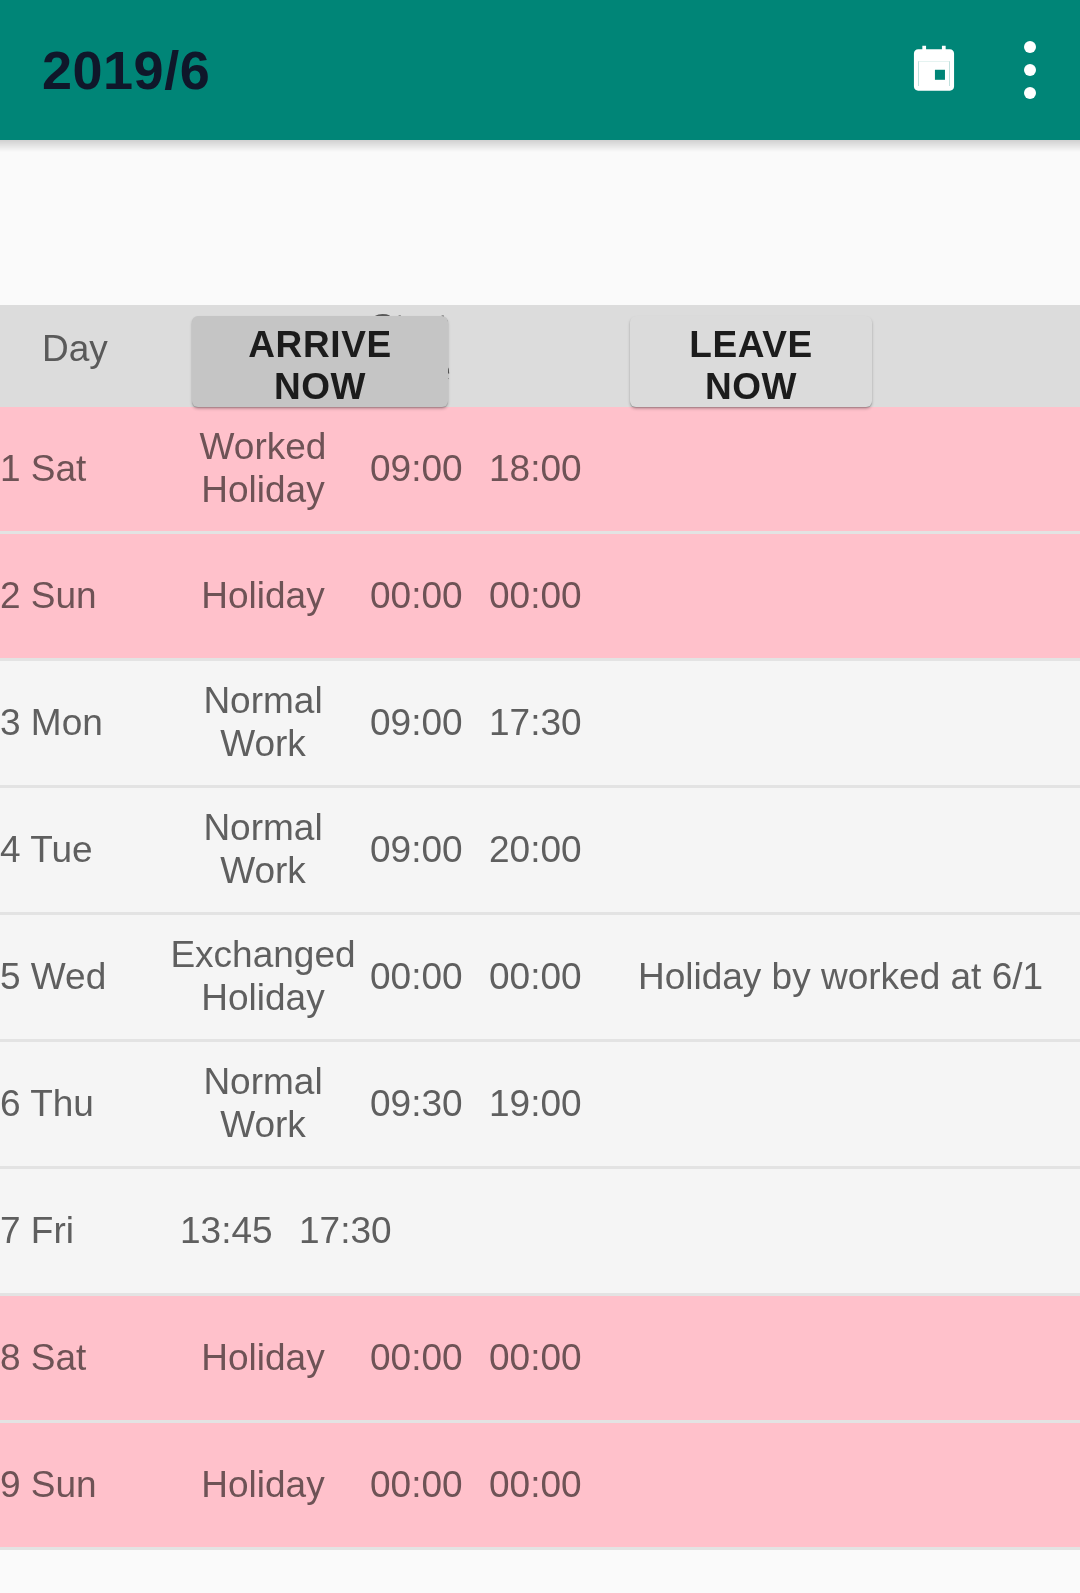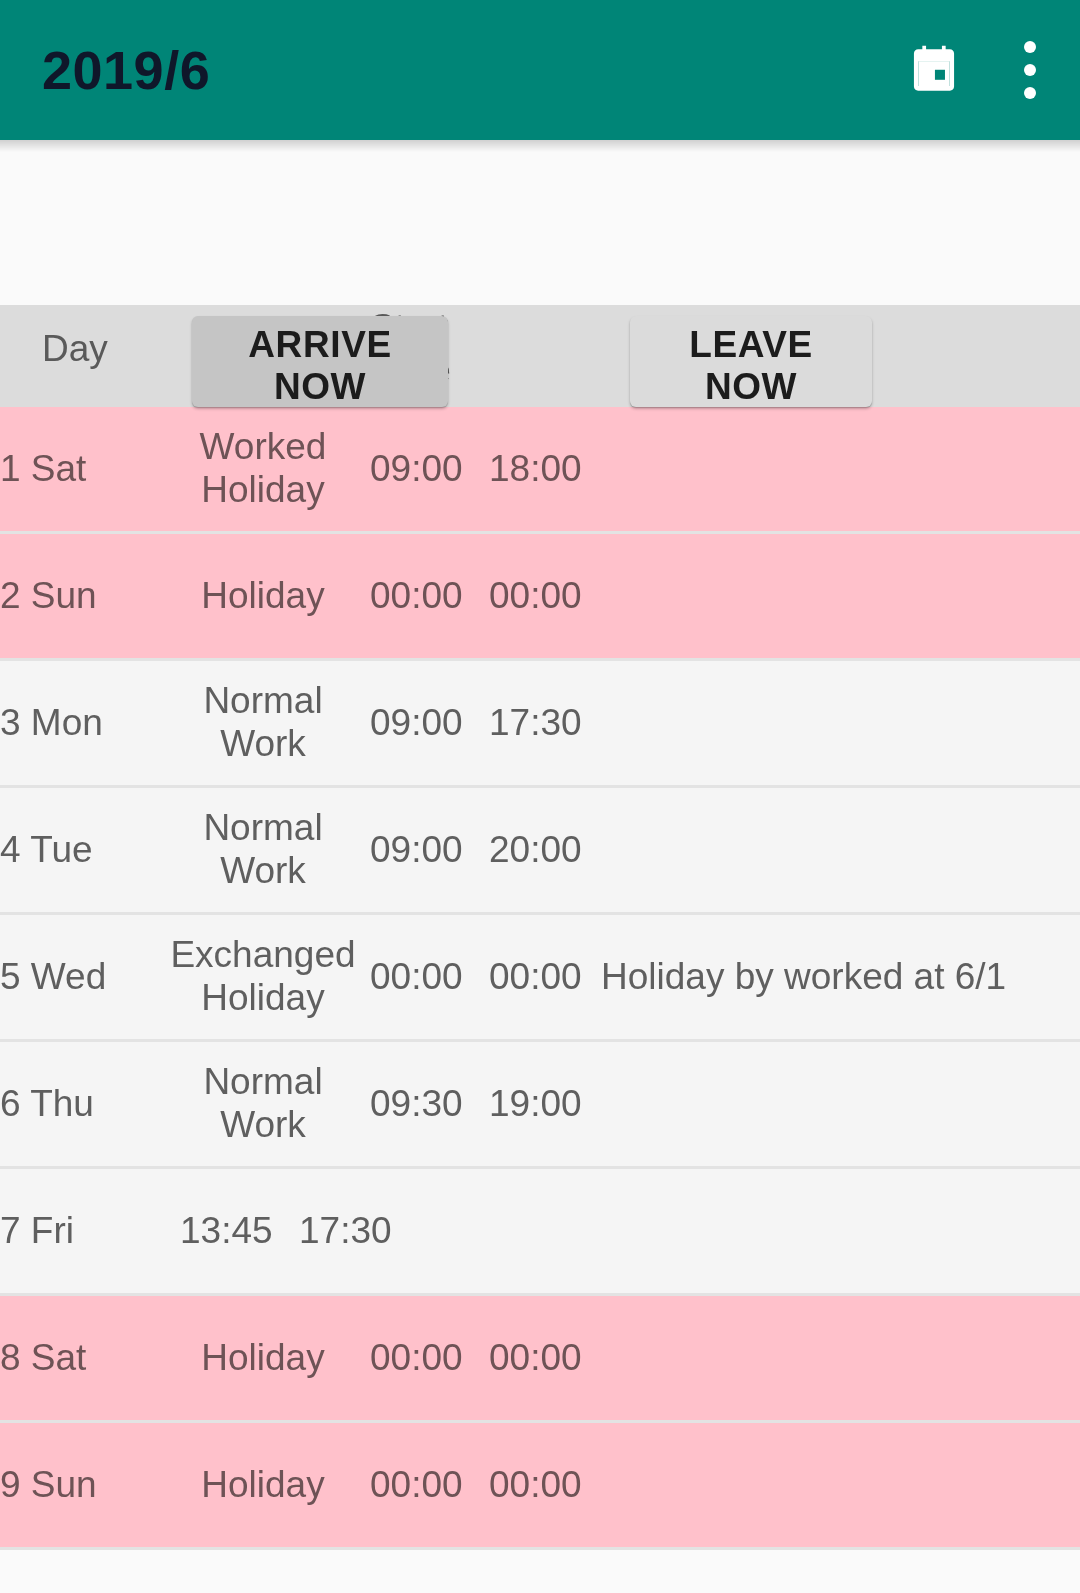--- a/index.html
+++ b/index.html
@@ -147,21 +147,21 @@
     line-height: 1.16;
     color: #5F5F5F;
   }
   .row.holiday .cell { color: #6E5356; }
   .row.header .cell { color: #5A5A5A; }
 
   .c-day   { width: 168px; text-align: left; }
   .c-type  { width: 190px; text-align: center; }
   .c-start { width: 121px; padding-left: 12px; text-align: left; }
   .c-end   { width: 112px; padding-left: 10px; text-align: left; }
-  .c-note  { flex: 1 1 auto; padding-left: 10px; text-align: left; }
+  .c-note  { flex: 1 1 auto; padding-left: 10px; text-align: center; }
   .row.header .c-note { text-align: center; padding-right: 185px; }
   .row.header .c-day  { padding-left: 42px; }
   .row.header .c-start { padding-left: 12px; }
   .row.header .c-end { padding-left: 10px; }
 </style>
 </head>
 <body>
 
 <div class="appbar">
   <div class="appbar-title">2019/6</div>

